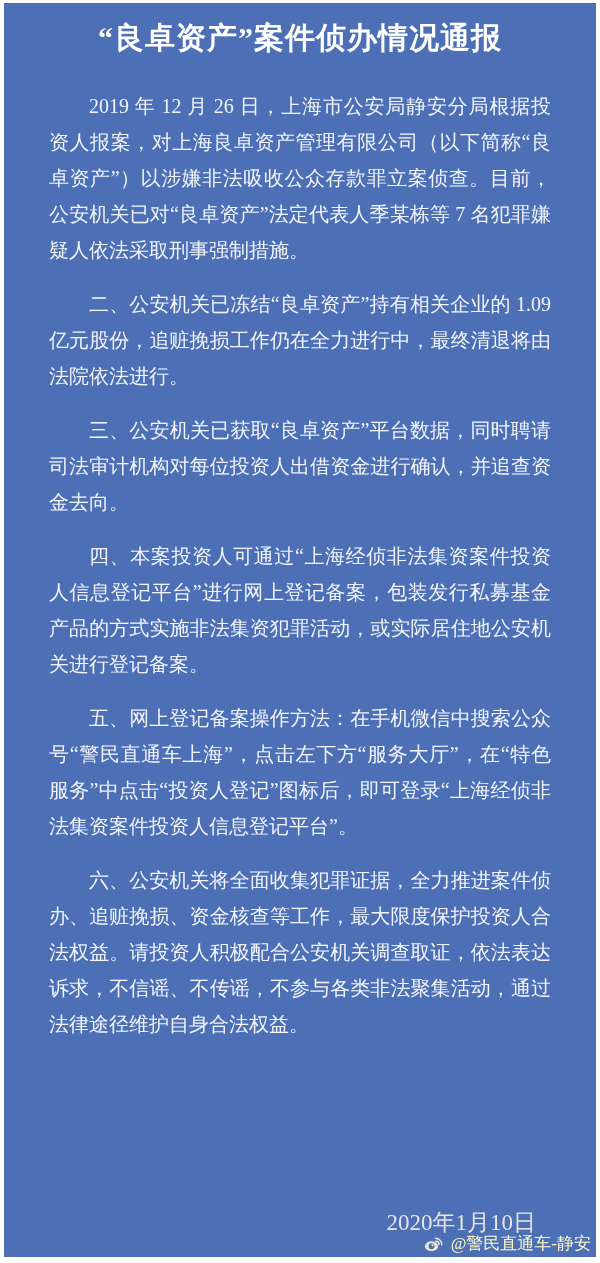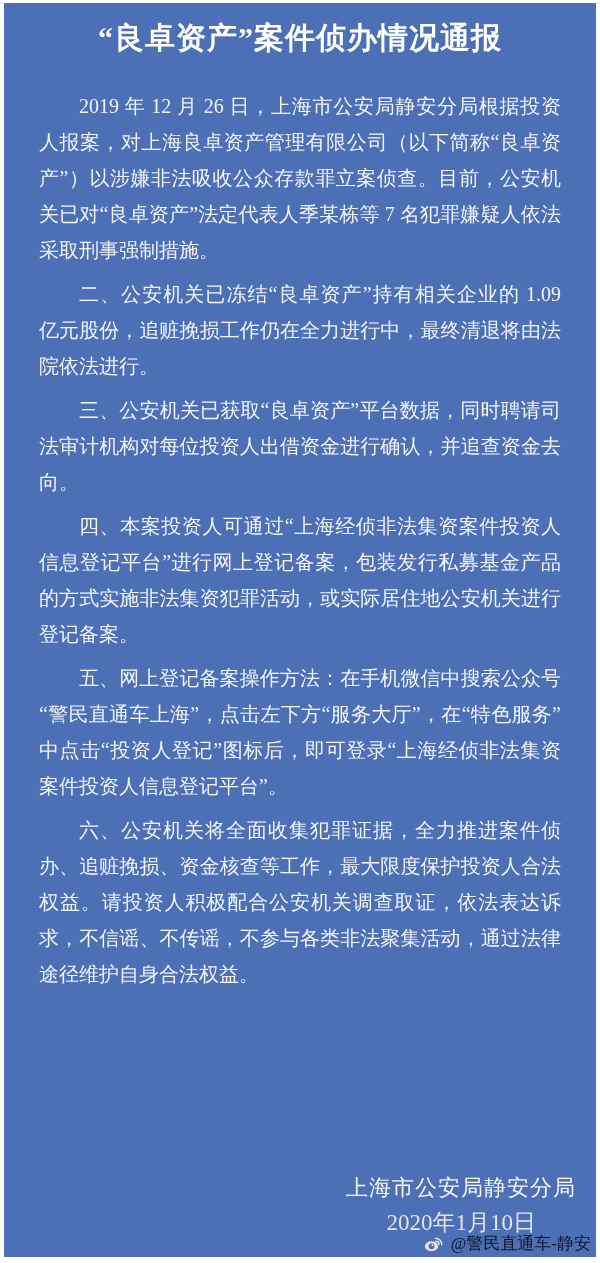--- a/index.html
+++ b/index.html
@@ -35,21 +35,21 @@
     line-height: 38px;
   }
   .body-text {
     margin: 31px 27px 0 27px;
     font-size: 20px;
     line-height: 36px;
     text-align: justify;
     color: #f2f5fa;
   }
   .body-text p {
-    margin: 8px;
+    margin: 18px;
     text-indent: 2em;
     word-break: break-all;
   }
   .signature {
     position: absolute;
     top: 1170px;
     right: 20px;
     font-size: 22px;
     letter-spacing: 1px;
     color: #f4f7fb;
@@ -64,21 +64,21 @@
     white-space: nowrap;
   }
   .watermark {
     position: absolute;
     bottom: 2px;
     right: 5px;
     display: flex;
     align-items: center;
     gap: 8px;
     font-size: 17px;
-    color: #0f172a;
+    color: #fef9c3;
     white-space: nowrap;
   }
   .weibo-icon {
     width: 19px;
     height: 19px;
     display: inline-block;
   }
 </style>
 </head>
 <body>
@@ -91,21 +91,20 @@
     <div class="body-text">
 
     <p>2019 年 12 月 26 日，上海市公安局静安分局根据投资人报案，对上海良卓资产管理有限公司（以下简称“良卓资产”）以涉嫌非法吸收公众存款罪立案侦查。目前，公安机关已对“良卓资产”法定代表人季某栋等 7 名犯罪嫌疑人依法采取刑事强制措施。</p>
         <p>二、公安机关已冻结“良卓资产”持有相关企业的 1.09 亿元股份，追赃挽损工作仍在全力进行中，最终清退将由法院依法进行。</p>
         <p>三、公安机关已获取“良卓资产”平台数据，同时聘请司法审计机构对每位投资人出借资金进行确认，并追查资金去向。</p>
         <p>四、本案投资人可通过“上海经侦非法集资案件投资人信息登记平台”进行网上登记备案，包装发行私募基金产品的方式实施非法集资犯罪活动，或实际居住地公安机关进行登记备案。</p>
         <p>五、网上登记备案操作方法：在手机微信中搜索公众号“警民直通车上海”，点击左下方“服务大厅”，在“特色服务”中点击“投资人登记”图标后，即可登录“上海经侦非法集资案件投资人信息登记平台”。</p>
         <p>六、公安机关将全面收集犯罪证据，全力推进案件侦办、追赃挽损、资金核查等工作，最大限度保护投资人合法权益。请投资人积极配合公安机关调查取证，依法表达诉求，不信谣、不传谣，不参与各类非法聚集活动，通过法律途径维护自身合法权益。</p>
       </div>
 
-    <div class="signature">上海市公安局静安分局</div>
 
     <div class="date">2020年1月10日</div>
 
     <div class="watermark">
       <svg class="weibo-icon" viewBox="0 0 24 24" xmlns="http://www.w3.org/2000/svg" aria-hidden="true">
         <ellipse cx="9.5" cy="15.5" rx="8.3" ry="6.3" fill="#ece5da"></ellipse>
         <circle cx="9.5" cy="15.5" r="3.7" fill="#4c6fb5"></circle>
         <circle cx="10.8" cy="14.3" r="1.3" fill="#ece5da"></circle>
         <path d="M14.5 5.5 a8 8 0 0 1 8 8" fill="none" stroke="#ece5da" stroke-width="1.9" stroke-linecap="round"></path>
         <path d="M15 9.3 a4 4 0 0 1 4 4" fill="none" stroke="#ece5da" stroke-width="1.9" stroke-linecap="round"></path>

